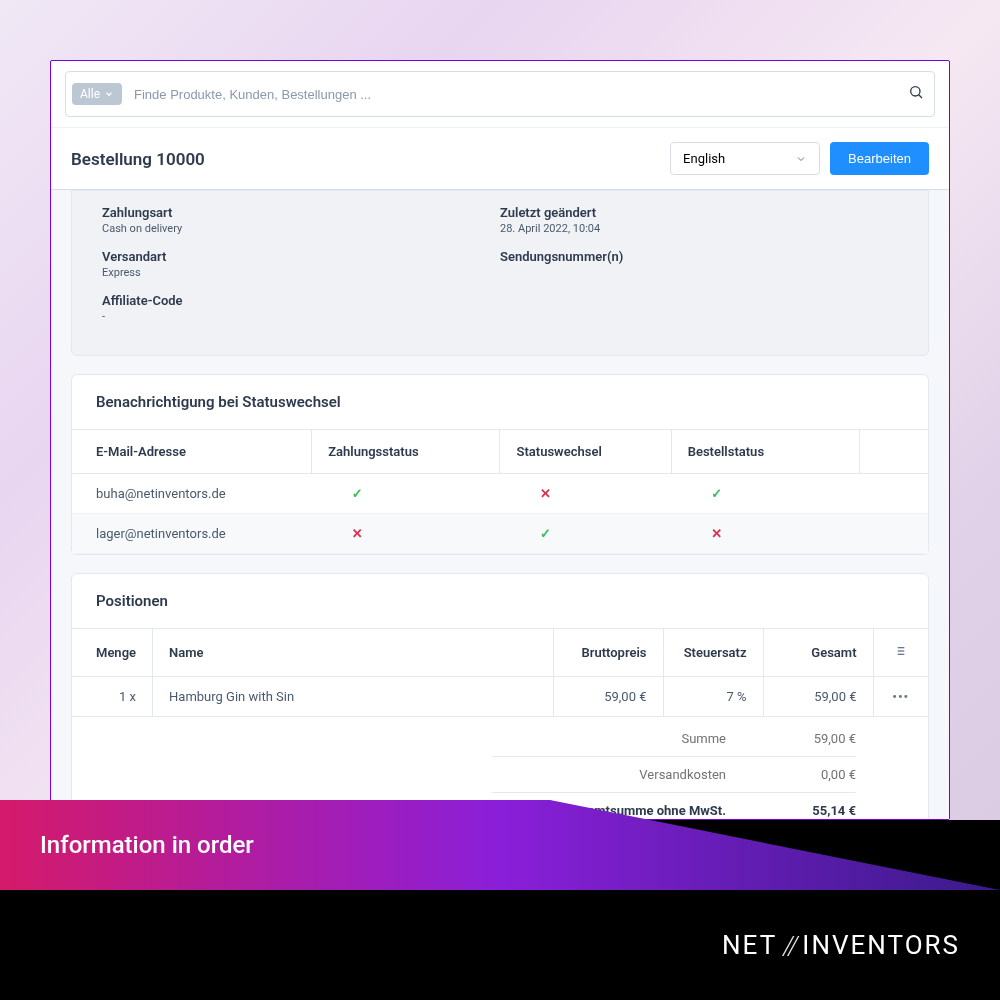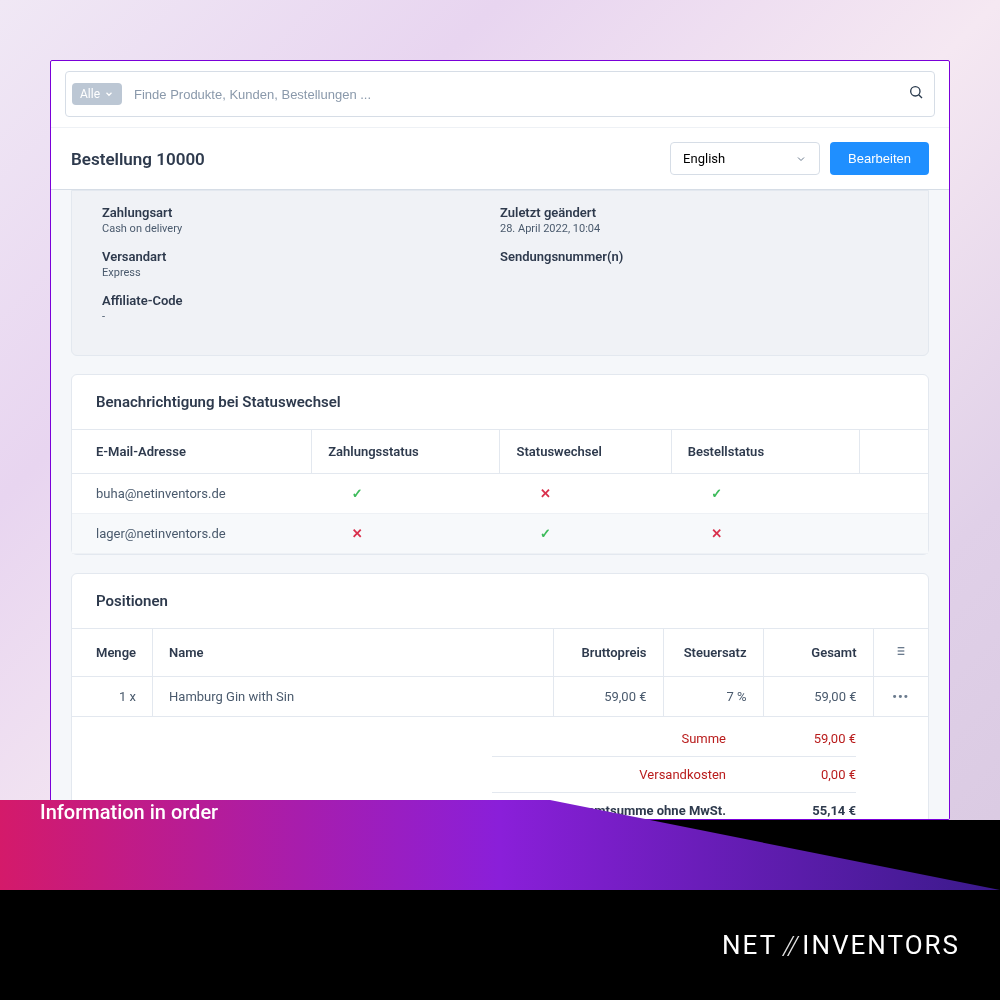--- a/index.html
+++ b/index.html
@@ -109,35 +109,36 @@
   .pos-table th:first-child, .pos-table td:first-child { border-left: none; }
   .pos-table th:last-child, .pos-table td:last-child { border-right: none; }
   .pos-table th.qty, .pos-table td.qty { text-align: right; width: 80px; padding-right: 16px; }
   .pos-table th.price, .pos-table td.price { text-align: right; width: 110px; }
   .pos-table th.tax, .pos-table td.tax { text-align: right; width: 100px; }
   .pos-table th.total, .pos-table td.total { text-align: right; width: 110px; }
   .pos-table th.menu, .pos-table td.menu { text-align: center; width: 55px; }
   .menu-icon svg { width: 16px; height: 16px; stroke: #6a7a8d; }
   .dots { color: #6a7a8d; font-weight: bold; letter-spacing: 1px; cursor: pointer;}
   .totals { padding: 8px 0; }
-  .totals-row { display: flex; justify-content: flex-end; padding: 6px 72px 6px 0; font-size: 13px; color: #b91c1c; }
+  .totals-row { display: flex; justify-content: flex-end; padding: 6px 72px 6px 0; font-size: 13px; color: #737373; }
   .totals-row .tlabel { width: 220px; text-align: right; padding-right: 40px; }
   .totals-row .tval { width: 90px; text-align: right; }
   .totals-row.strong { font-weight: 700; color: #2e3a4d; }
   .totals-sep { height: 1px; background: #e3e8ef; margin: 4px 72px 4px 420px; }
   .caption-band {
     position: absolute;
     left: 0; right: 0;
     top: 800px;
     height: 90px;
     background: linear-gradient(90deg, #d41a6a 0%, #8a1fd9 50%, #3a1a8a 100%);
     color: #fff;
     display: flex;
+    align-items: center;
     padding-left: 40px;
-    font-size: 20px;
+    font-size: 24px;
     font-weight: 500;
     clip-path: polygon(0 0, 55% 0, 100% 100%, 100% 100%, 0 100%);
     z-index: 5;
   }
   .black-band {
     position: absolute;
     left: 0; right: 0;
     top: 820px;
     bottom: 0;
     background: #000;

